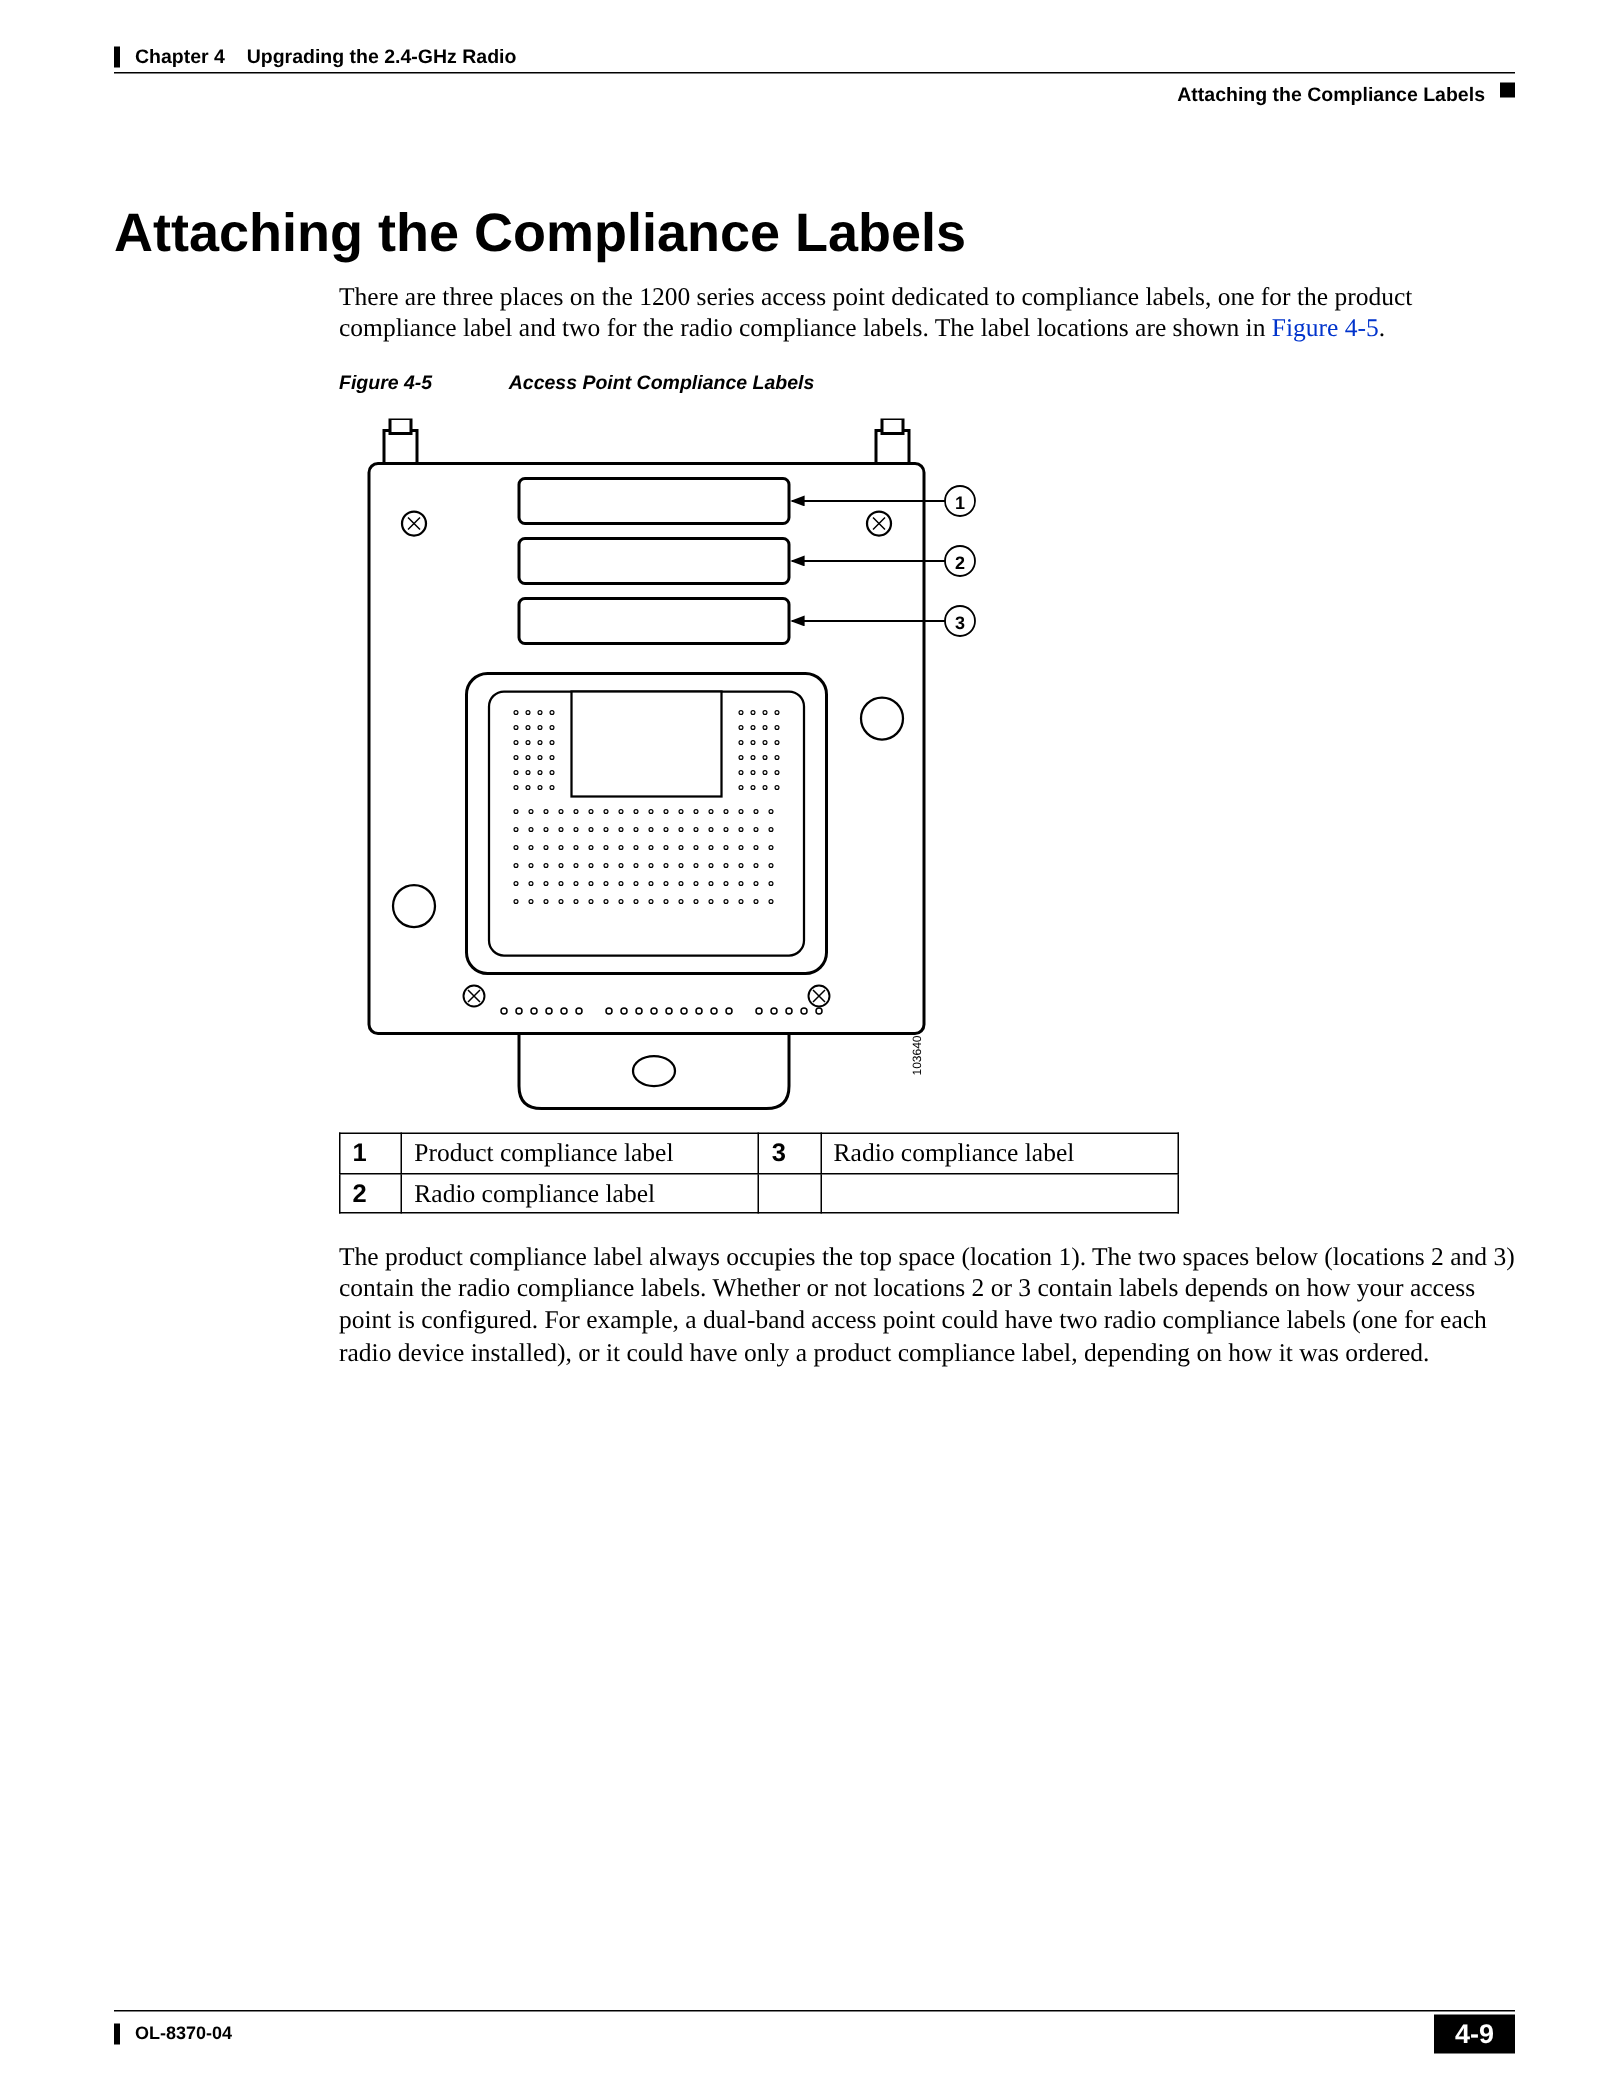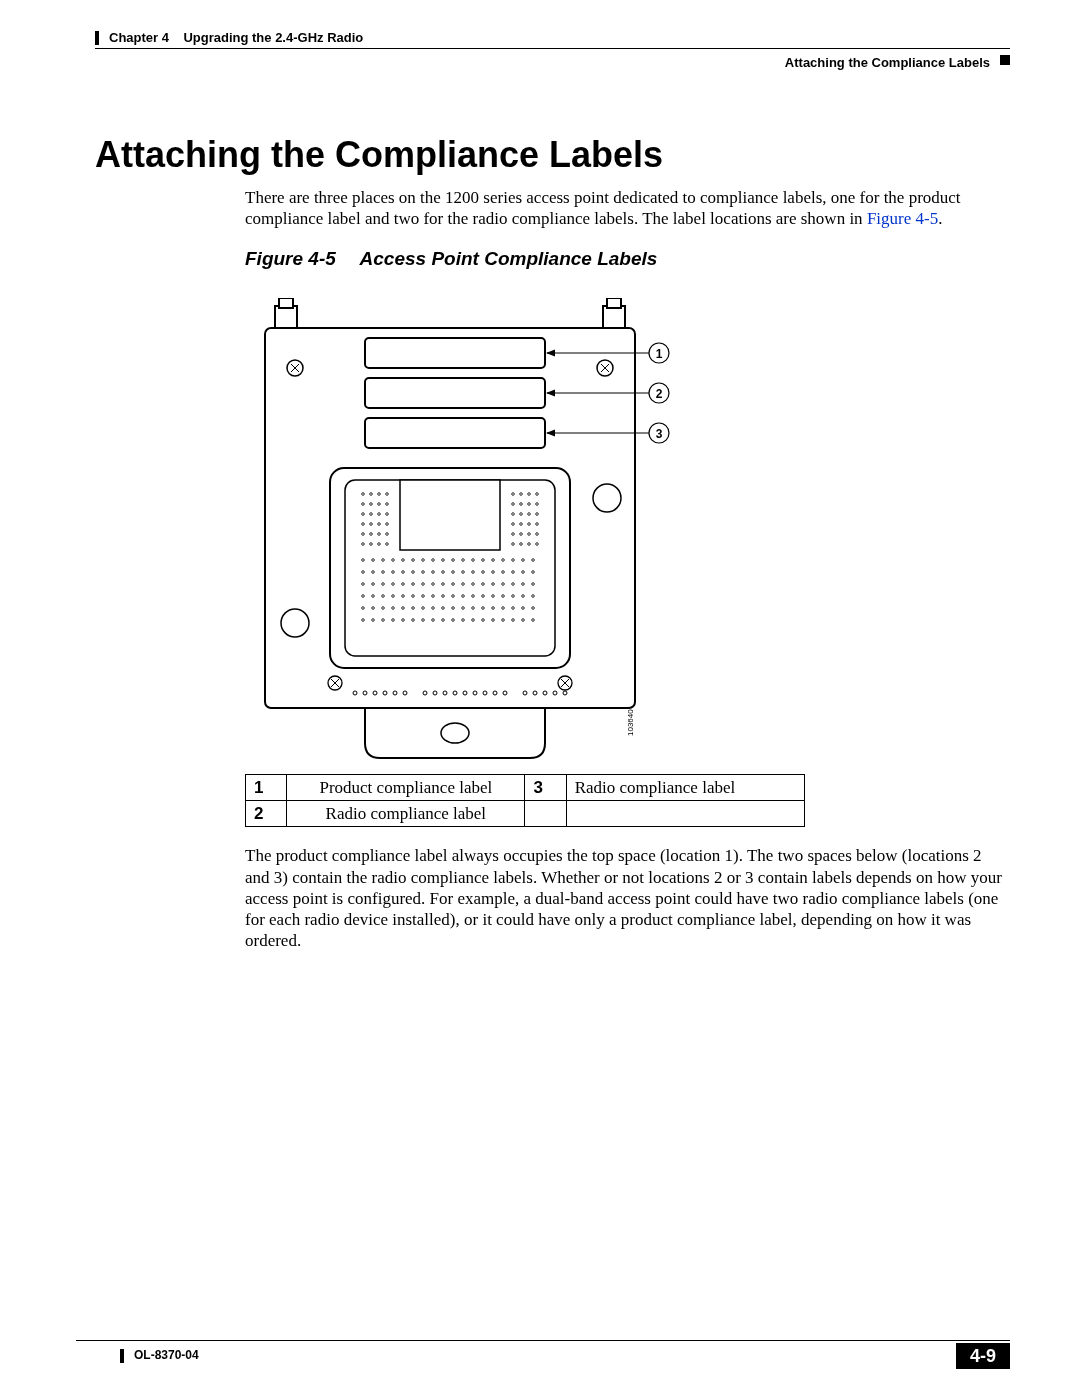--- a/index.html
+++ b/index.html
@@ -8,21 +8,21 @@
     background: #fff;
     font-family: "Times New Roman", Times, serif;
     color: #000;
     width: 1080px;
     height: 1397px;
     position: relative;
     font-size: 17px;
     line-height: 1.25;
   }
   .page {
-    padding: 30px 70px 0 95px;
+    padding: 30px 70px 0 76px;
     box-sizing: border-box;
     width: 100%;
     height: 100%;
     position: relative;
   }
   .running-head {
     display: flex;
     justify-content: space-between;
     align-items: flex-start;
     font-family: Arial, Helvetica, sans-serif;
@@ -63,22 +63,22 @@
   }
   .para {
     margin: 0 0 14px 0;
   }
   a.xref { color: #0033cc; text-decoration: none; }
 
   .figure-caption {
     font-family: Arial, Helvetica, sans-serif;
     font-style: italic;
     font-weight: bold;
-    font-size: 19px;
-    margin: 18px 0 27px 0;
+    font-size: 13px;
+    margin: 18px 0 16px 0;
   }
   .figure-caption .fignum { display:inline-block; width: 110px; }
 
   .figure-box {
     position: relative;
     width: 560px;
     height: 470px;
   }
   .figure-box svg { display:block; }
 
@@ -92,40 +92,39 @@
     border: 1px solid #000;
     padding: 2px 8px;
     vertical-align: top;
   }
   .legend-table td.num {
     font-family: Arial, Helvetica, sans-serif;
     font-weight: bold;
     width: 24px;
     text-align: left;
   }
-  .legend-table td.label { width: 220px; text-align: center; }
+  .legend-table td.label { width: 220px; }
   .legend-table td.num2 { font-family: Arial, Helvetica, sans-serif; font-weight:bold; width:24px; }
   .legend-table td.label2 { width: 220px; }
 
   .footer {
     position: absolute;
     left: 76px; right: 70px; bottom: 28px;
     font-family: Arial, Helvetica, sans-serif;
     font-size: 12px;
   }
   .footer-top {
     display:flex; justify-content:flex-end; align-items:center; gap:10px;
     font-weight:bold;
   }
   .footer-top .sq { width:10px; height:10px; background:#000; }
   .footer-rule { border:none; border-top:1px solid #000; margin:2px 0 0 0; }
   .footer-bottom {
     display:flex; justify-content:space-between; align-items:center;
     margin-top:2px;
-    margin-left:44px;
   }
   .footer-bottom .left { display:flex; align-items:center; gap:10px; font-weight:bold; }
   .footer-bottom .left .bar { width:4px; height:14px; background:#000; }
   .page-num-box {
     background:#000; color:#fff; font-weight:bold;
     font-family: Arial, Helvetica, sans-serif;
     padding: 2px 14px;
     font-size: 18px;
   }
   .header-bar { width:4px; height:14px; background:#000; }

